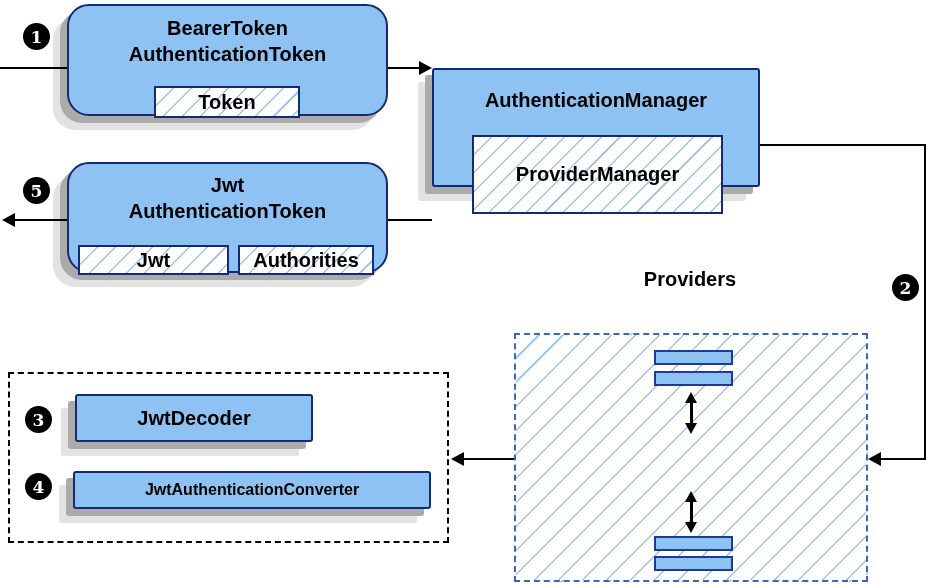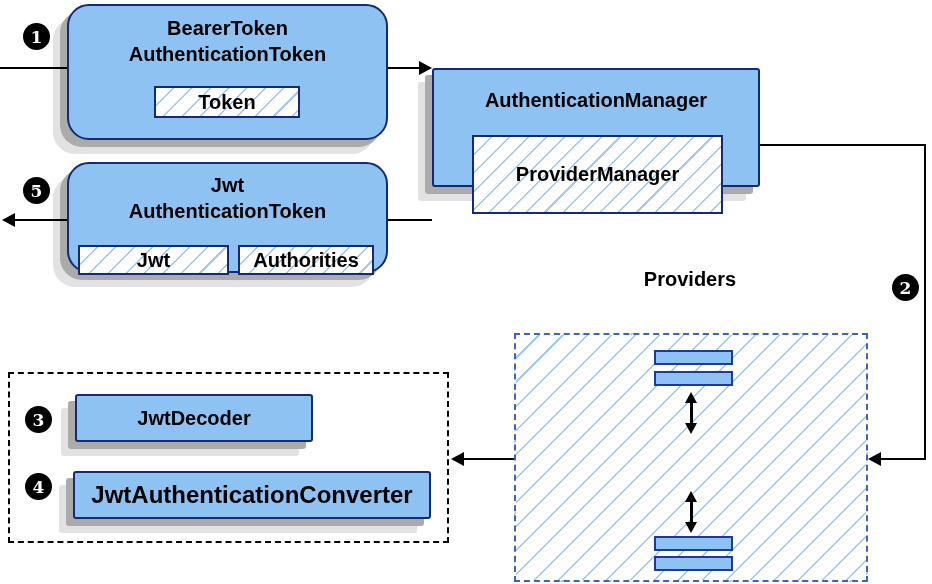--- a/index.html
+++ b/index.html
@@ -99,26 +99,26 @@
     <div class="tri-d" style="left:169px;top:187px;"></div>
 
     <div class="small-rect" style="left:138px;top:201px;"></div>
     <div class="small-rect" style="left:138px;top:221px;"></div>
   </div>
 
   <div class="black-dashed" style="left:8px;top:372px;width:441px;height:171px;">
     <div class="node sq flexc" style="left:65px;top:12px;width:238px;height:48px;font-weight:bold;font-size:20px;">
       <span>JwtDecoder</span>
     </div>
-    <div class="node sq flexc" style="left:63px;top:89px;width:358px;height:48px;font-weight:bold;font-size:24px;text-align:right;">
+    <div class="node sq flexc" style="left:63px;top:89px;width:358px;height:38px;font-weight:bold;font-size:16px;text-align:right;">
       <span>JwtAuthenticationConverter</span>
     </div>
   </div>
 
-  <div class="node rounded" style="left:67px;top:4px;width:321px;height:136px;">
+  <div class="node rounded" style="left:67px;top:4px;width:321px;height:112px;">
     <div class="node-title" style="margin-top:9px;">
       <span>BearerToken</span>
       <span>AuthenticationToken</span>
     </div>
     <div class="hatch flexc" style="left:85px;top:72px;width:146px;height:32px;">
       <span>Token</span>
     </div>
   </div>
 
   <div class="node sq" style="left:432px;top:68px;width:328px;height:119px;">

